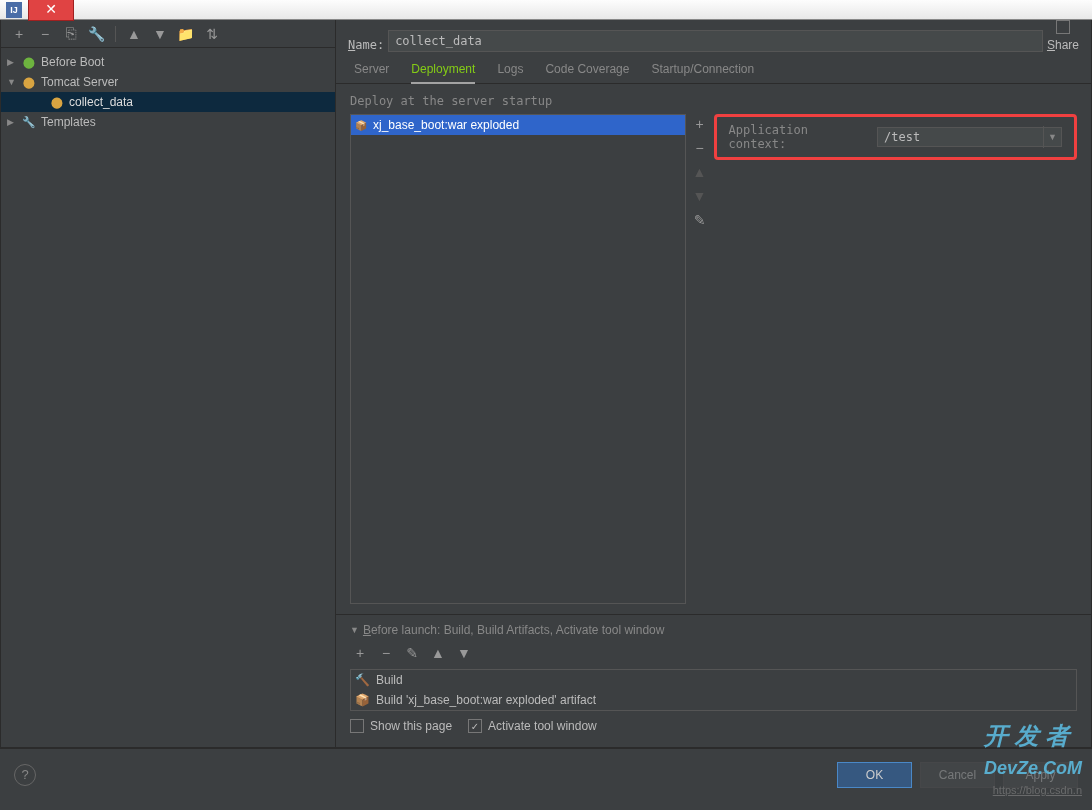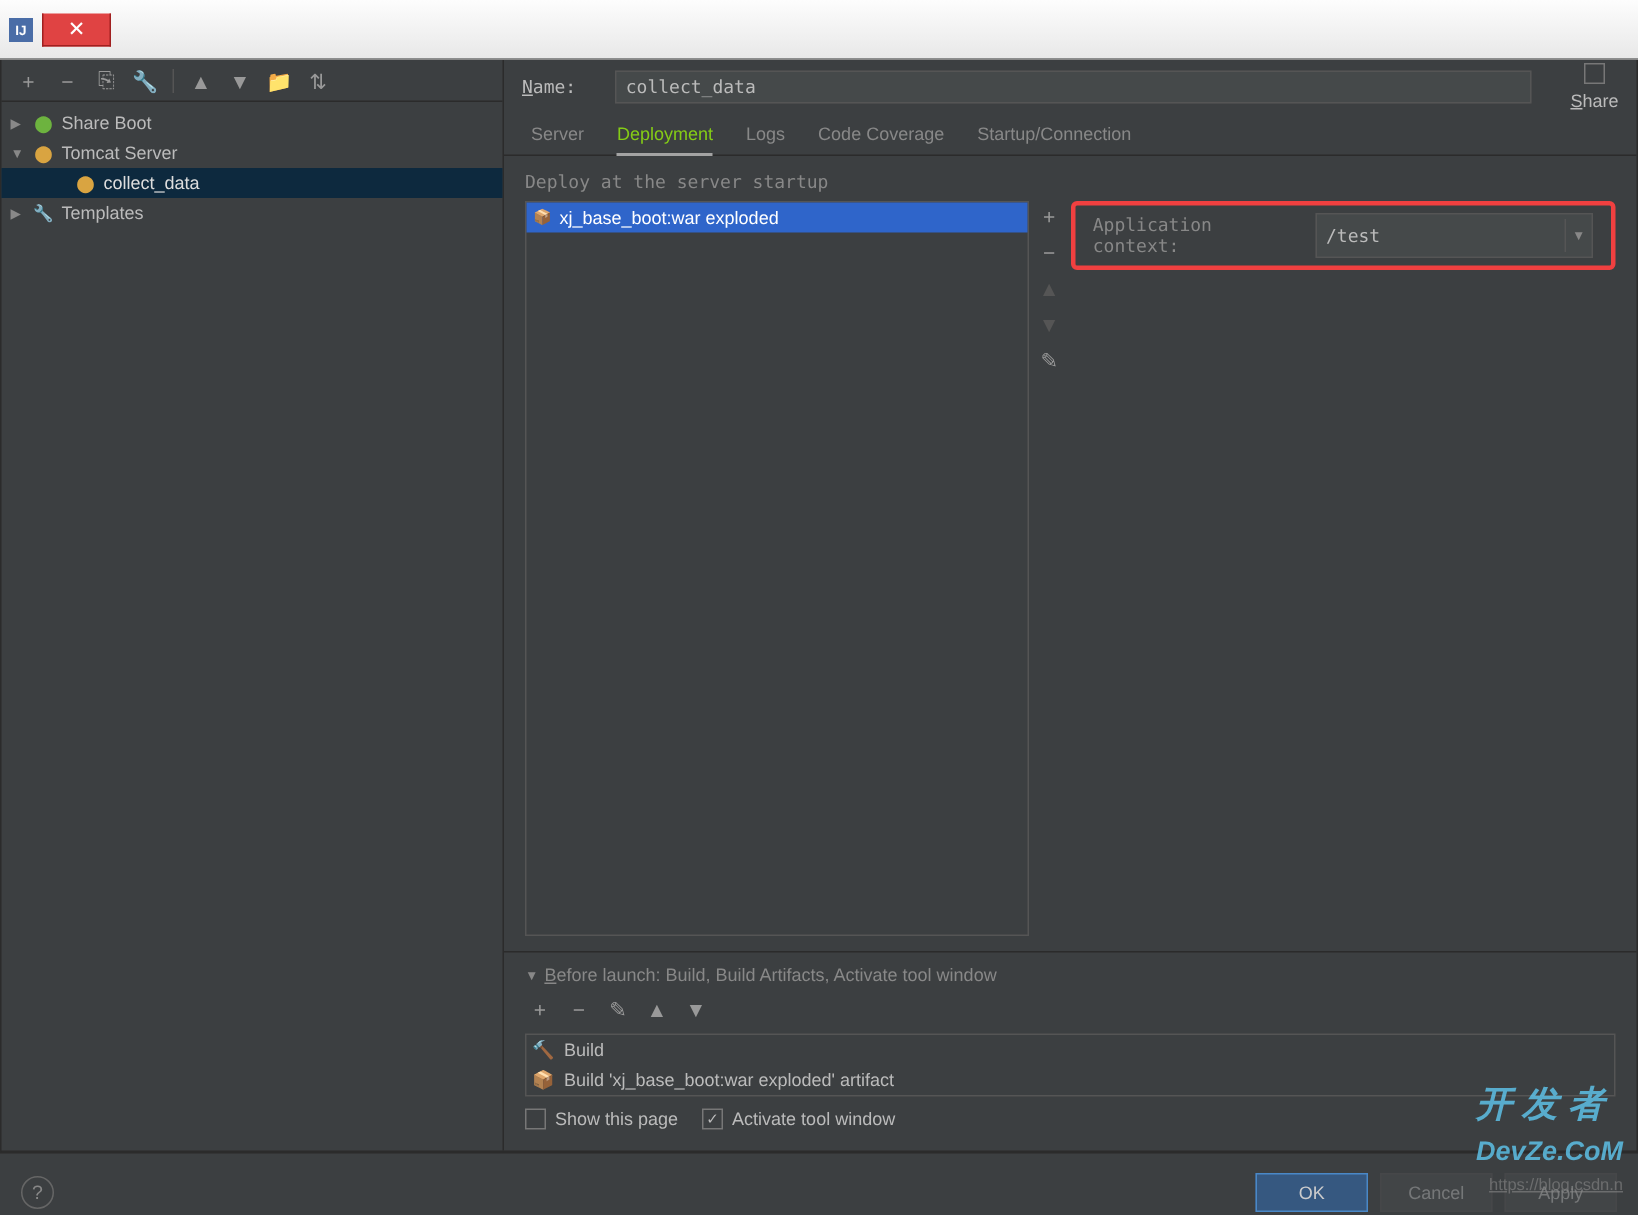--- a/index.html
+++ b/index.html
@@ -1,19 +1,19 @@
 <!DOCTYPE html>
 <html><head>
 <meta charset="utf-8">
 <style>
 * { box-sizing: border-box; margin: 0; padding: 0; font-family: "Segoe UI", Tahoma, sans-serif; }
 body { background: #3c3f41; color: #bbbbbb; width: 1092px; height: 810px; overflow: hidden; font-size: 12px; }
 
 
-.titlebar { height: 40px; background: linear-gradient(#fdfdfd, #e8e8e8); display: flex; align-items: center; border-bottom: 1px solid #888; color: #333; }
+.titlebar { height: 20px; background: linear-gradient(#fdfdfd, #e8e8e8); display: flex; align-items: center; border-bottom: 1px solid #888; color: #333; }
 .titlebar-icon { width: 16px; height: 16px; background: #4a6da7; margin: 0 6px; display: flex; align-items: center; justify-content: center; font-size: 9px; color: #fff; font-weight: bold; }
 .titlebar-text { flex: 1; font-size: 12px; }
 .titlebar-close { width: 46px; height: 22px; background: #e04343; border: 1px solid #a02020; border-top: none; color: #fff; display: flex; align-items: center; justify-content: center; font-size: 14px; margin-right: 2px; }
 
 
 .main { display: flex; height: 728px; background: #3c3f41; border: 1px solid #2b2b2b; border-top: none; }
 .sidebar { width: 335px; border-right: 1px solid #2b2b2b; display: flex; flex-direction: column; }
 .content { flex: 1; display: flex; flex-direction: column; padding: 0; }
 
 
@@ -24,21 +24,21 @@
 
 .tree { flex: 1; padding: 4px 0; font-family: "Consolas", monospace; font-size: 12px; }
 .tree-item { height: 20px; display: flex; align-items: center; padding-left: 6px; gap: 4px; }
 .tree-item.selected { background: #0d293e; color: #ddd; }
 .tree-arrow { width: 10px; color: #888; font-size: 9px; }
 .tree-icon { width: 16px; height: 16px; display: flex; align-items: center; justify-content: center; font-size: 11px; }
 .tree-label { }
 .ind2 { padding-left: 48px; }
 
 
-.chdr { height: 32px; display: flex; align-items: center; padding: 4px 12px 0 12px; gap: 26px; }
+.chdr { height: 32px; display: flex; align-items: flex-end; padding: 4px 12px 0 12px; gap: 4px; }
 .chdr .lbl { font-family: Consolas, monospace; }
 .chdr input { flex: 1; height: 22px; background: #45494a; border: 1px solid #555; color: #bbb; padding: 0 6px; font-family: Consolas, monospace; font-size: 12px; }
 .share-box { display: flex; align-items: center; gap: 4px; font-family: Consolas, monospace; flex-direction: column; }
 .chk { width: 14px; height: 14px; border: 1px solid #777; background: #3c3f41; display: inline-flex; align-items: center; justify-content: center; font-size: 10px; }
 
 
 .tabs { display: flex; gap: 22px; padding: 10px 18px 0 18px; border-bottom: 1px solid #2b2b2b; font-family: Consolas, monospace; }
 .tab { padding-bottom: 6px; color: #888; cursor: pointer; }
 .tab.active { color: #84cc16; border-bottom: 2px solid #a3a3a3; margin-bottom: -1px; }
 
@@ -49,21 +49,21 @@
 .deploy-list { flex: 1; border: 1px solid #555; background: #3c3f41; max-width: 360px; }
 .dlist-item { height: 20px; background: #2f65ca; color: #fff; display: flex; align-items: center; padding: 0 4px; gap: 4px; font-family: Consolas, monospace; font-size: 12px; }
 .dlist-icon { width: 14px; height: 14px; display: flex; align-items: center; justify-content: center; font-size: 10px; }
 .dlist-btncol { width: 20px; display: flex; flex-direction: column; gap: 4px; }
 .dlist-btn { width: 20px; height: 20px; display: flex; align-items: center; justify-content: center; color: #999; font-size: 14px; cursor: pointer; }
 .dlist-btn.dim { color: #555; }
 
 
 .appctx-box { flex: 1; border: 3px solid #f04040; border-radius: 4px; padding: 14px 12px; height: 46px; align-self: flex-start; display: flex; align-items: center; gap: 8px; }
 .appctx-box .lbl { font-family: Consolas, monospace; color: #888; }
-.appctx-input { flex: 1; height: 30px; background: #45494a; border: 1px solid #555; display: flex; align-items: center; }
+.appctx-input { flex: 1; height: 20px; background: #45494a; border: 1px solid #555; display: flex; align-items: center; }
 .appctx-input input { flex: 1; background: transparent; border: none; color: #bbb; padding: 0 6px; font-family: Consolas, monospace; font-size: 12px; outline: none; }
 .appctx-dd { width: 18px; height: 22px; border-left: 1px solid #555; display: flex; align-items: center; justify-content: center; color: #888; font-size: 9px; }
 
 
 .before-launch { border-top: 1px solid #2b2b2b; padding: 8px 14px 14px 14px; font-family: Consolas, monospace; font-size: 12px; }
 .bl-header { display: flex; align-items: center; gap: 4px; color: #888; }
 .bl-header .arrow { font-size: 9px; }
 .bl-toolbar { display: flex; gap: 6px; margin: 6px 0; }
 .bl-list { border: 1px solid #555; }
 .bl-item { height: 20px; display: flex; align-items: center; padding: 0 4px; gap: 6px; }
@@ -101,21 +101,21 @@
       <div class="tsep"></div>
       <div class="ticon dim">▲</div>
       <div class="ticon dim">▼</div>
       <div class="ticon">📁</div>
       <div class="ticon dim">⇅</div>
     </div>
     <div class="tree">
       <div class="tree-item">
         <span class="tree-arrow">▶</span>
         <span class="tree-icon" style="color:#6db33f">⬤</span>
-        <span class="tree-label">Share Boot</span>
+        <span class="tree-label">Before Boot</span>
       </div>
       <div class="tree-item">
         <span class="tree-arrow">▼</span>
         <span class="tree-icon" style="color:#d9a441">⬤</span>
         <span class="tree-label">Tomcat Server</span>
       </div>
       <div class="tree-item selected ind2">
         <span class="tree-icon" style="color:#d9a441">⬤</span>
         <span class="tree-label">collect_data</span>
       </div>

